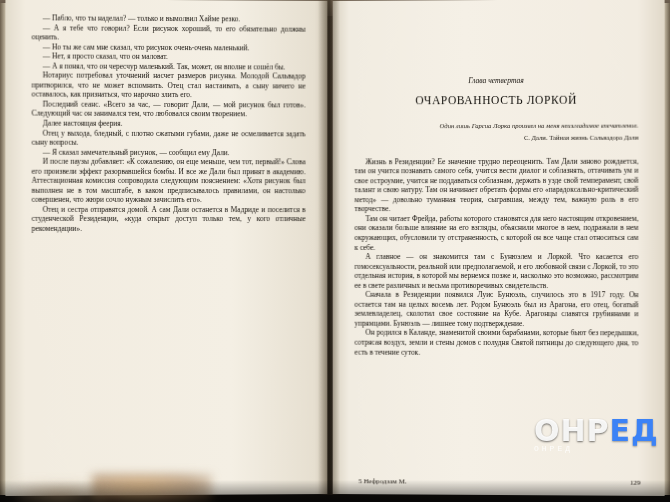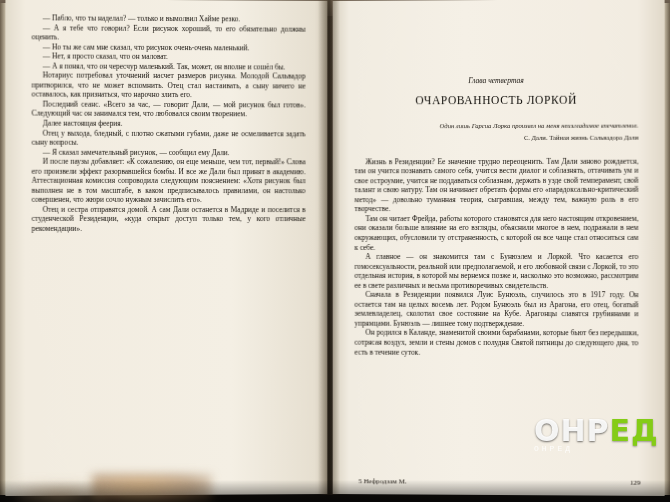--- a/index.html
+++ b/index.html
@@ -155,21 +155,21 @@
   .wm-text {
     font-family: "DejaVu Sans", sans-serif;
     font-weight: bold;
     font-size: 30px;
     letter-spacing: 1px;
     color: rgba(255,255,255,0.92);
     text-shadow: 0 1px 2px rgba(0,0,0,0.55);
     line-height: 30px;
   }
   .wm-red {
-    color: #84cc16;
+    color: #3b82f6;
     text-shadow: 0 1px 2px rgba(0,0,0,0.35);
   }
   .wm-sub {
     font-family: Liberation Mono, monospace;
     font-size: 8px;
     letter-spacing: 3px;
     color: rgba(255,255,255,0.85);
     margin-top: -2px;
   }
 

